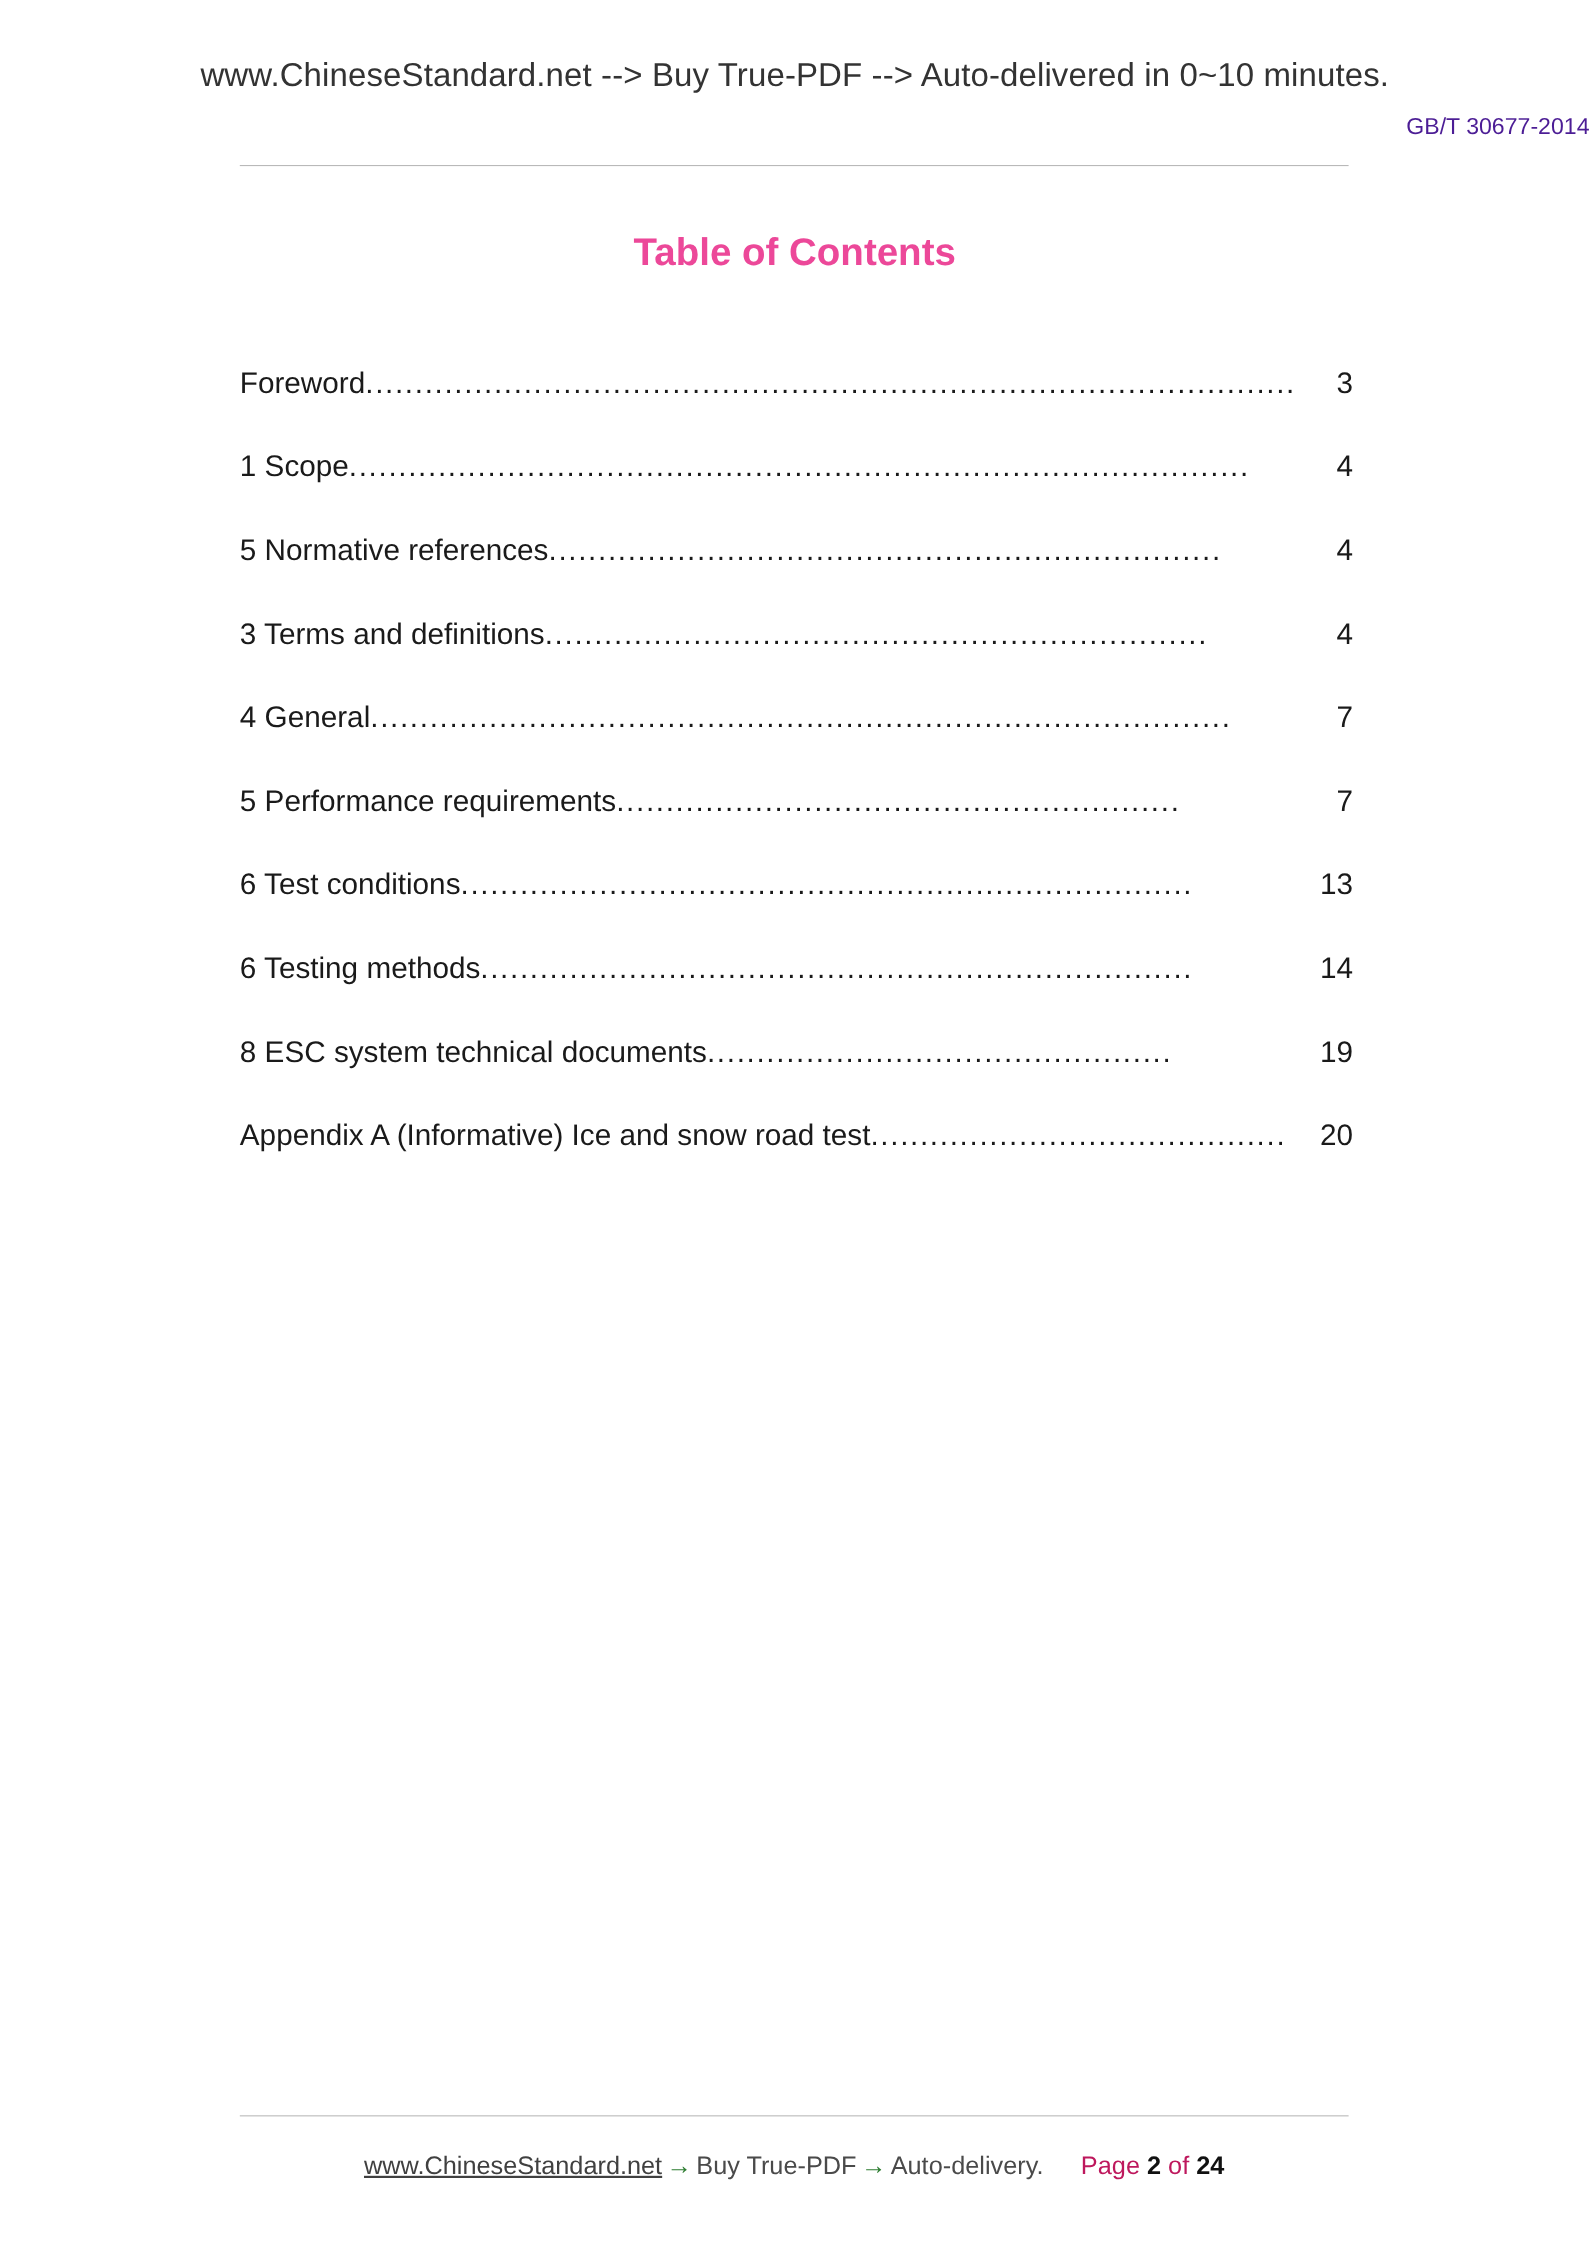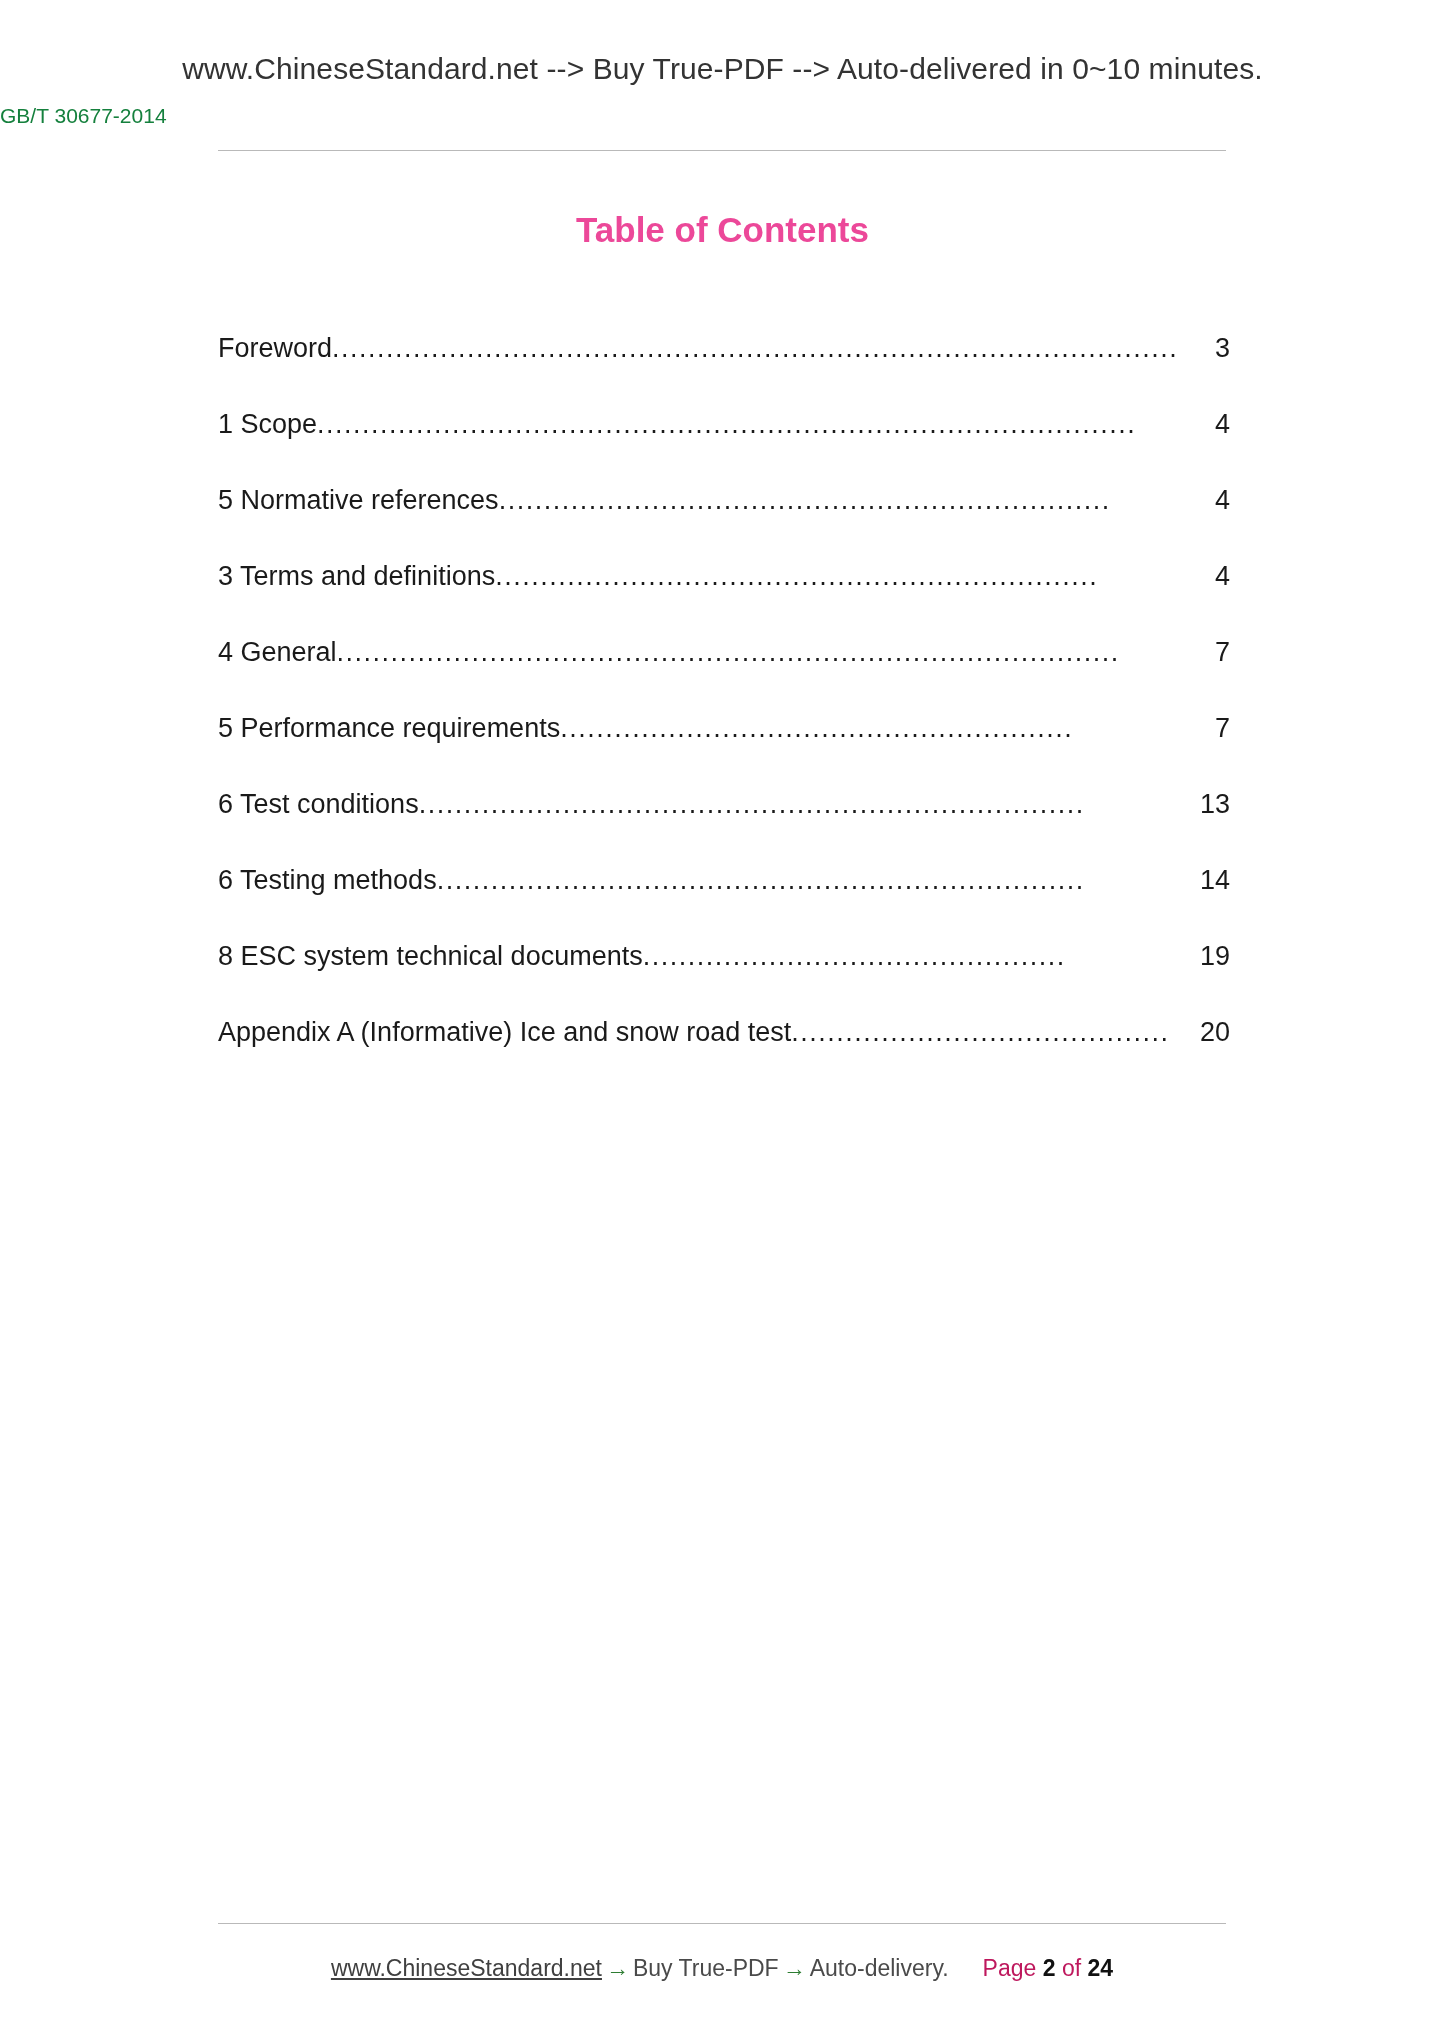--- a/index.html
+++ b/index.html
@@ -32,23 +32,23 @@
     font-size: 30px;
     color: #333333;
     letter-spacing: 0.1px;
     white-space: nowrap;
   }
   .std-code {
     position: absolute;
     top: 104px;
     left: 0;
     width: 100%;
-    text-align: left;
+    text-align: right;
     font-size: 21px;
-    color: #15803d;
+    color: #4c1d95;
   }
   .header-rule {
     position: absolute;
     top: 150px;
     left: 218px;
     width: 1008px;
     height: 1px;
     background: #b9b9b9;
   }
 

